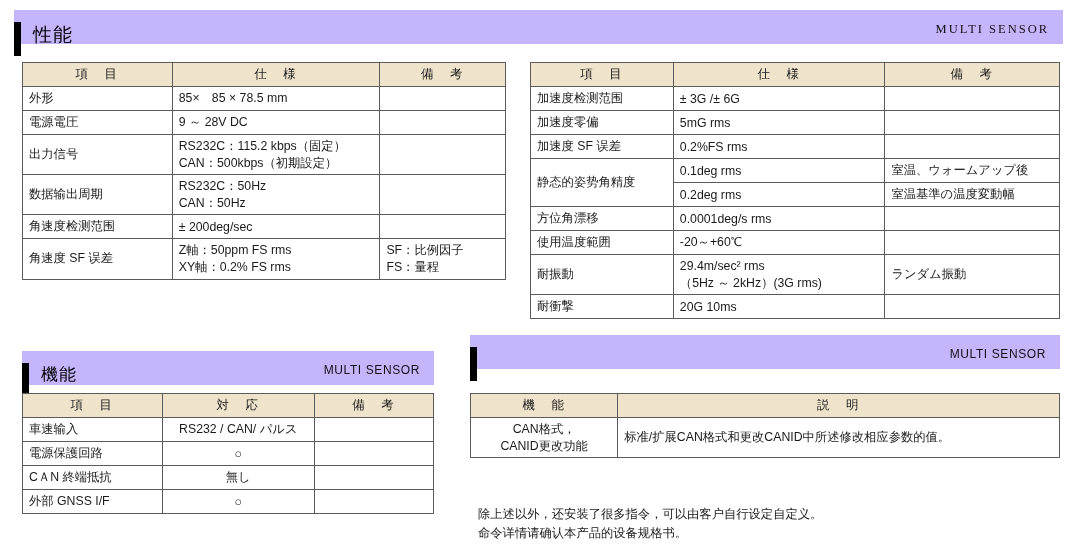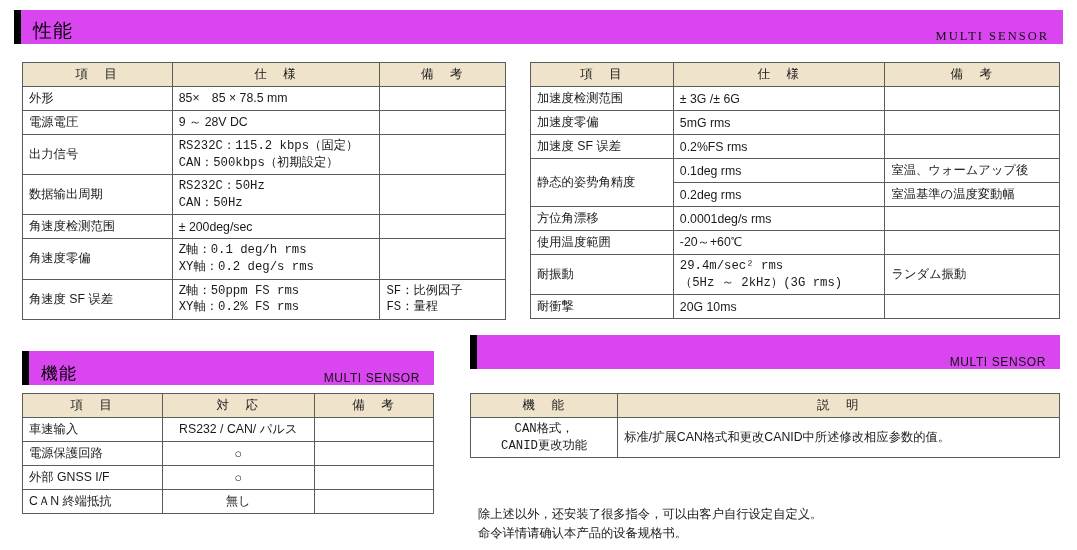--- a/index.html
+++ b/index.html
@@ -7,24 +7,24 @@
     margin: 0; padding: 0;
     width: 1077px; height: 550px;
     background: #ffffff;
     font-family: "Liberation Sans", sans-serif;
     color: #1a1a1a;
   }
   .page { position: relative; width: 1077px; height: 550px; overflow: hidden; }
 
   
   .sec-header {
-    display: flex; align-items: flex-end;
-    background: #d946ef;
+    display: flex; align-items: flex-start;
+    background: #c4b5fd;
     height: 34px;
-    padding: 0 14px 0 0;
+    padding: 12px 14px 0 0;
   }
   .sec-header .bar {
     width: 7px; height: 34px; background: #000; flex: 0 0 auto;
   }
   .sec-header .title {
     font-size: 19px; color: #000; margin-left: 12px;
     letter-spacing: 1px; font-weight: normal;
   }
   .sec-header .brand {
     margin-left: auto; font-size: 12px; color: #111;
@@ -38,21 +38,21 @@
   th {
     background: #efe3cb;
     text-align: center;
     font-size: 12.5px;
     padding: 3px 4px;
     letter-spacing: 2px;
   }
   td { font-size: 12.3px; padding: 3px 6px; vertical-align: middle; }
   td.lbl { background: #ffffff; }
   td.ctr { text-align: center; }
-  .two-line { line-height: 1.35; font-family: Liberation Mono, monospace; }
+  .two-line { line-height: 1.35; }
 
   
   #top-perf-header { position: absolute; left: 14px; top: 10px; width: 1049px; }
   #perf-left  { position: absolute; left: 22px; top: 62px;  width: 484px; }
   #perf-right { position: absolute; left: 530px; top: 62px; width: 530px; }
 
   #func-header { position: absolute; left: 22px; top: 335px; width: 412px; margin-top: 16px; }
   #func-table  { position: absolute; left: 22px; top: 393px; width: 412px; }
 
   #cmd-header { position: absolute; left: 470px; top: 335px; width: 590px; }
@@ -108,26 +108,20 @@
         <td class="two-line" style="white-space:pre-line">RS232C：50Hz
 CAN：50Hz</td>
         <td></td>
       </tr>
       <tr>
         <td class="lbl">角速度检测范围</td>
         <td>± 200deg/sec</td>
         <td></td>
       </tr>
       <tr>
-        <td class="lbl">角速度零偏</td>
-        <td class="two-line" style="white-space:pre-line">Z軸：0.1 deg/h rms
-XY軸：0.2 deg/s rms</td>
-        <td></td>
-      </tr>
-      <tr>
         <td class="lbl">角速度 SF 误差</td>
         <td class="two-line" style="white-space:pre-line">Z軸：50ppm FS rms
 XY軸：0.2% FS rms</td>
         <td class="two-line" style="white-space:pre-line">SF：比例因子
 FS：量程</td>
       </tr>
     </tbody>
       </table>
   </div>
 
@@ -216,27 +210,27 @@
         <td class="lbl">車速输入</td>
         <td class="ctr">RS232 / CAN/ パルス</td>
         <td></td>
       </tr>
       <tr>
         <td class="lbl">電源保護回路</td>
         <td class="ctr">○</td>
         <td></td>
       </tr>
       <tr>
+        <td class="lbl">CＡN 終端抵抗</td>
+        <td class="ctr">無し</td>
+        <td></td>
+      </tr>
+      <tr>
         <td class="lbl">外部 GNSS I/F</td>
         <td class="ctr">○</td>
-        <td></td>
-      </tr>
-      <tr>
-        <td class="lbl">CＡN 終端抵抗</td>
-        <td class="ctr">無し</td>
         <td></td>
       </tr>
     </tbody>
       </table>
   </div>
 
   <div class="sec-header small" id="cmd-header">
     <div class="bar"></div>
     <div class="brand">MULTI SENSOR</div>
   </div>

